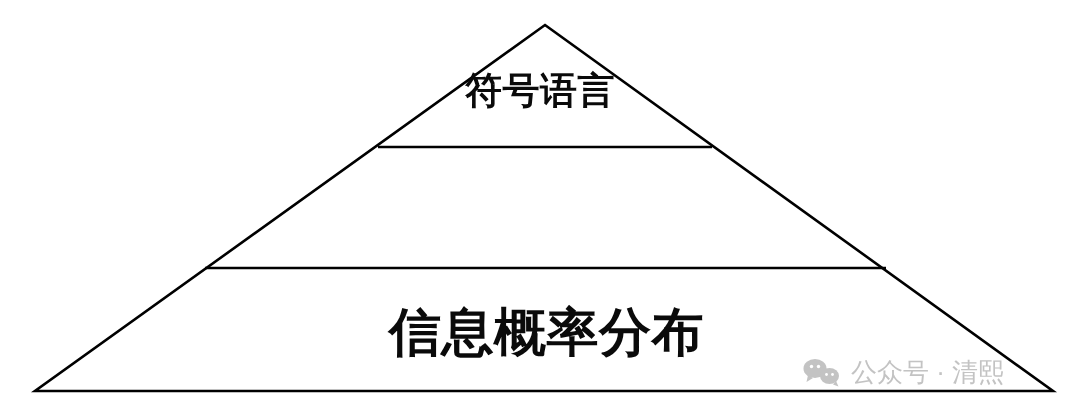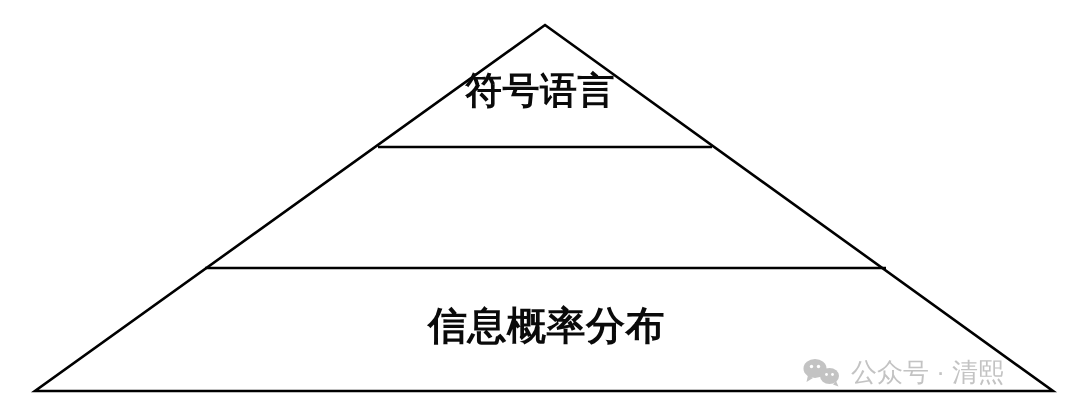--- a/index.html
+++ b/index.html
@@ -45,21 +45,21 @@
   #label-tier-middle {
     left: 0;
     right: 0;
     top: 188px;
     font-size: 37px;
   }
   #label-tier-bottom {
     left: 13px;
     right: 0;
     top: 306px;
-    font-size: 39px;
+    font-size: 52px;
   }
   #watermark {
     position: absolute;
     left: 802px;
     top: 357px;
     display: flex;
     align-items: center;
     gap: 9px;
     opacity: 1;
   }

